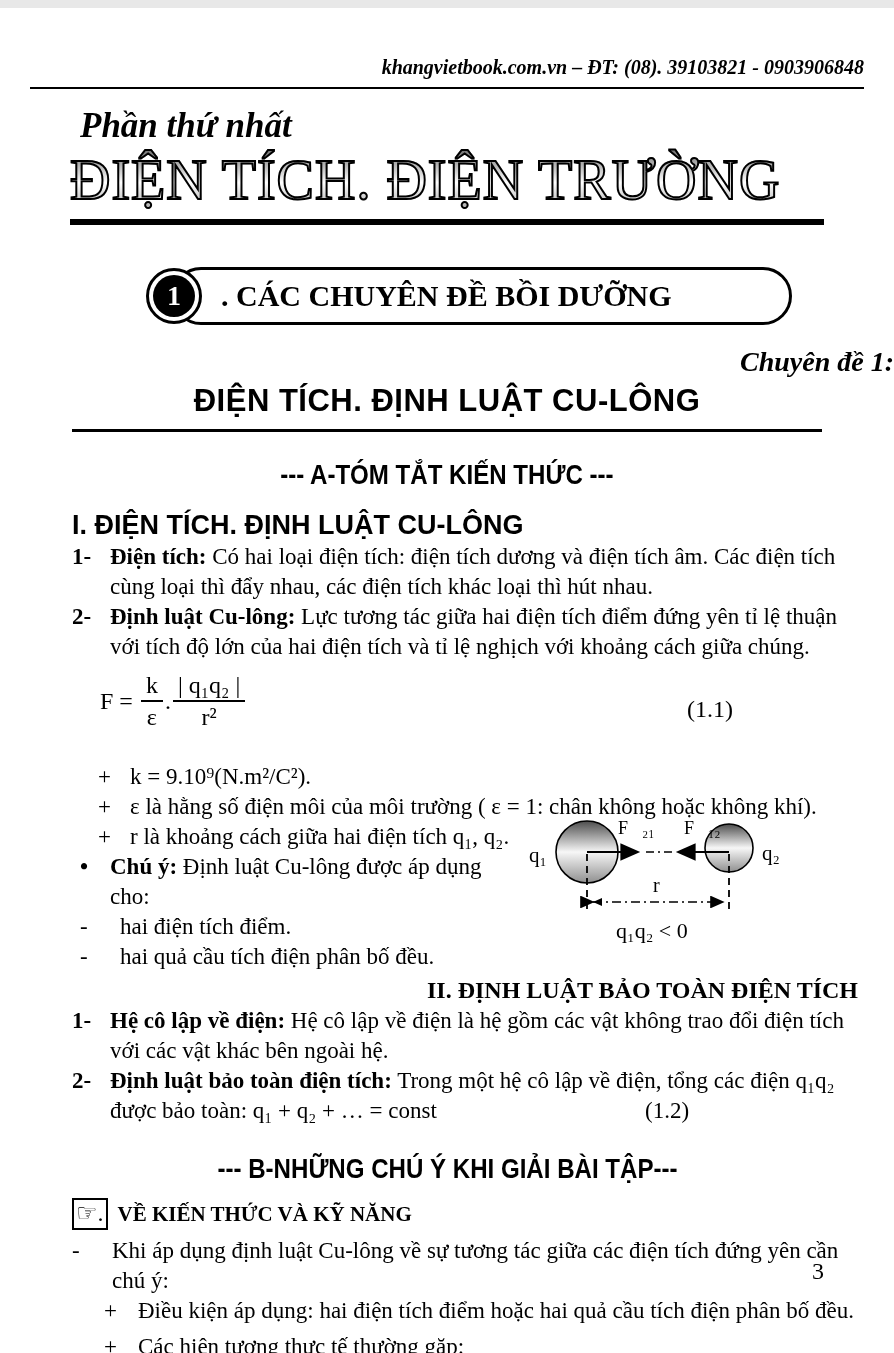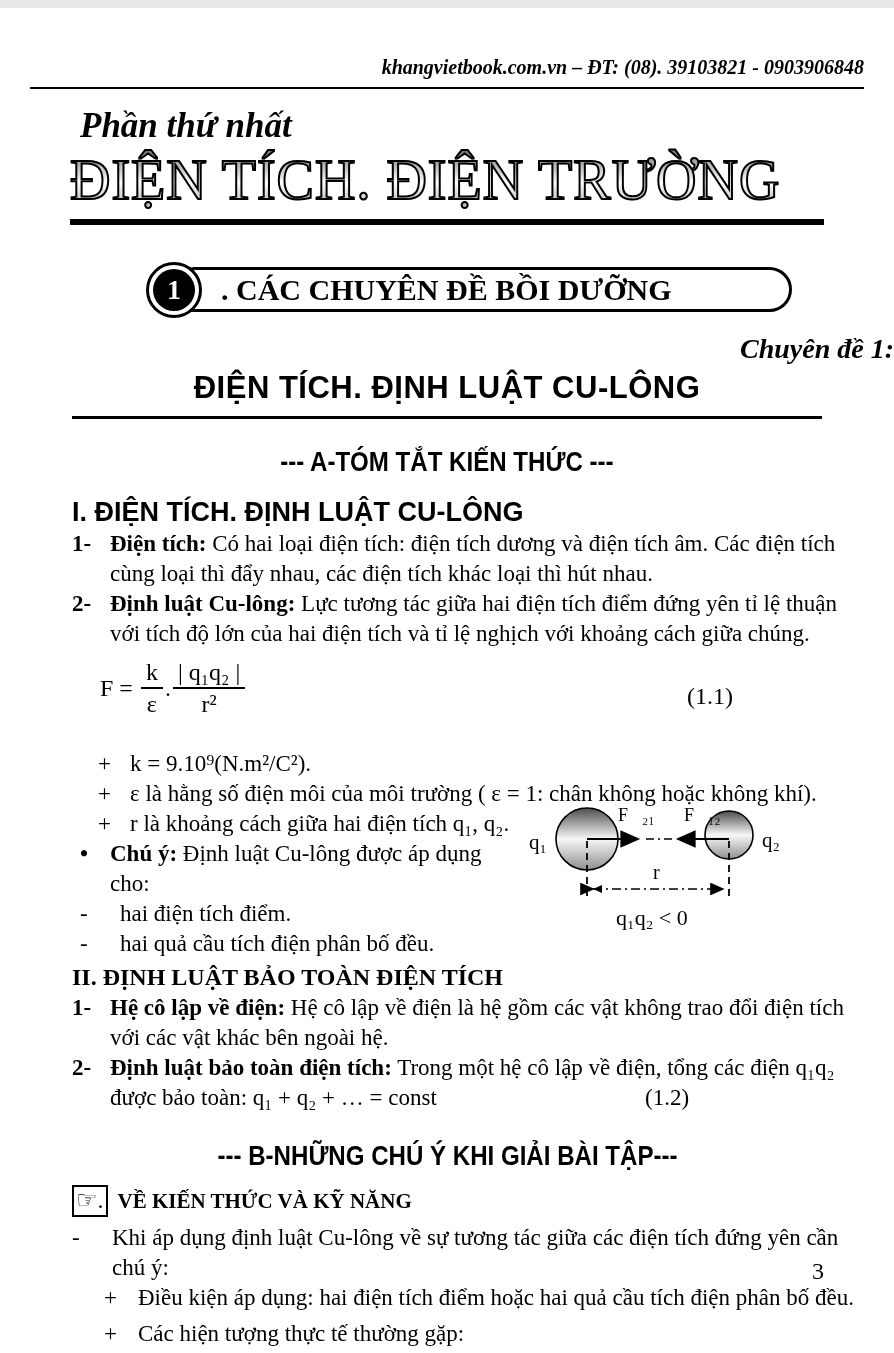--- a/index.html
+++ b/index.html
@@ -43,21 +43,21 @@
     -webkit-background-clip: text;
     background-clip: text;
     -webkit-text-fill-color: transparent;
     -webkit-text-stroke: 2px #000;
   }
   
   .pill-wrap { position: relative; margin: 42px 0 0 172px; width: 620px; }
   .pill {
     border: 3px solid #000;
     border-radius: 30px;
-    height: 45px;
+    height: 58px;
     display: flex; align-items: center;
     padding-left: 46px;
     font-size: 30px; font-weight: bold;
     white-space: nowrap;
   }
   .badge {
     position: absolute; left: -26px; top: 50%;
     transform: translateY(-50%);
     width: 56px; height: 56px; border-radius: 50%;
     border: 3.5px solid #000; background: #fff;
@@ -127,21 +127,21 @@
   .hand-line { display: flex; align-items: center; margin-top: 12px; }
   .hand-box {
     border: 2px solid #000;
     font-size: 24px; line-height: 26px;
     padding: 0 2px 2px 2px;
     margin-right: 10px;
   }
   .hand-title { font-size: 21px; font-weight: bold; }
   
   .page-num { position: absolute; right: 70px; top: 1248px; font-size: 24px; }
-  .clear { clear: both; }
+  .clear { clear: both; text-align: right; }
 </style>
 </head>
 <body>
 
 <div class="page">
 
   <div class="hdr">
     <span>khangvietbook.com.vn – ĐT: (08). 39103821 - 0903906848</span>
   </div>
 

